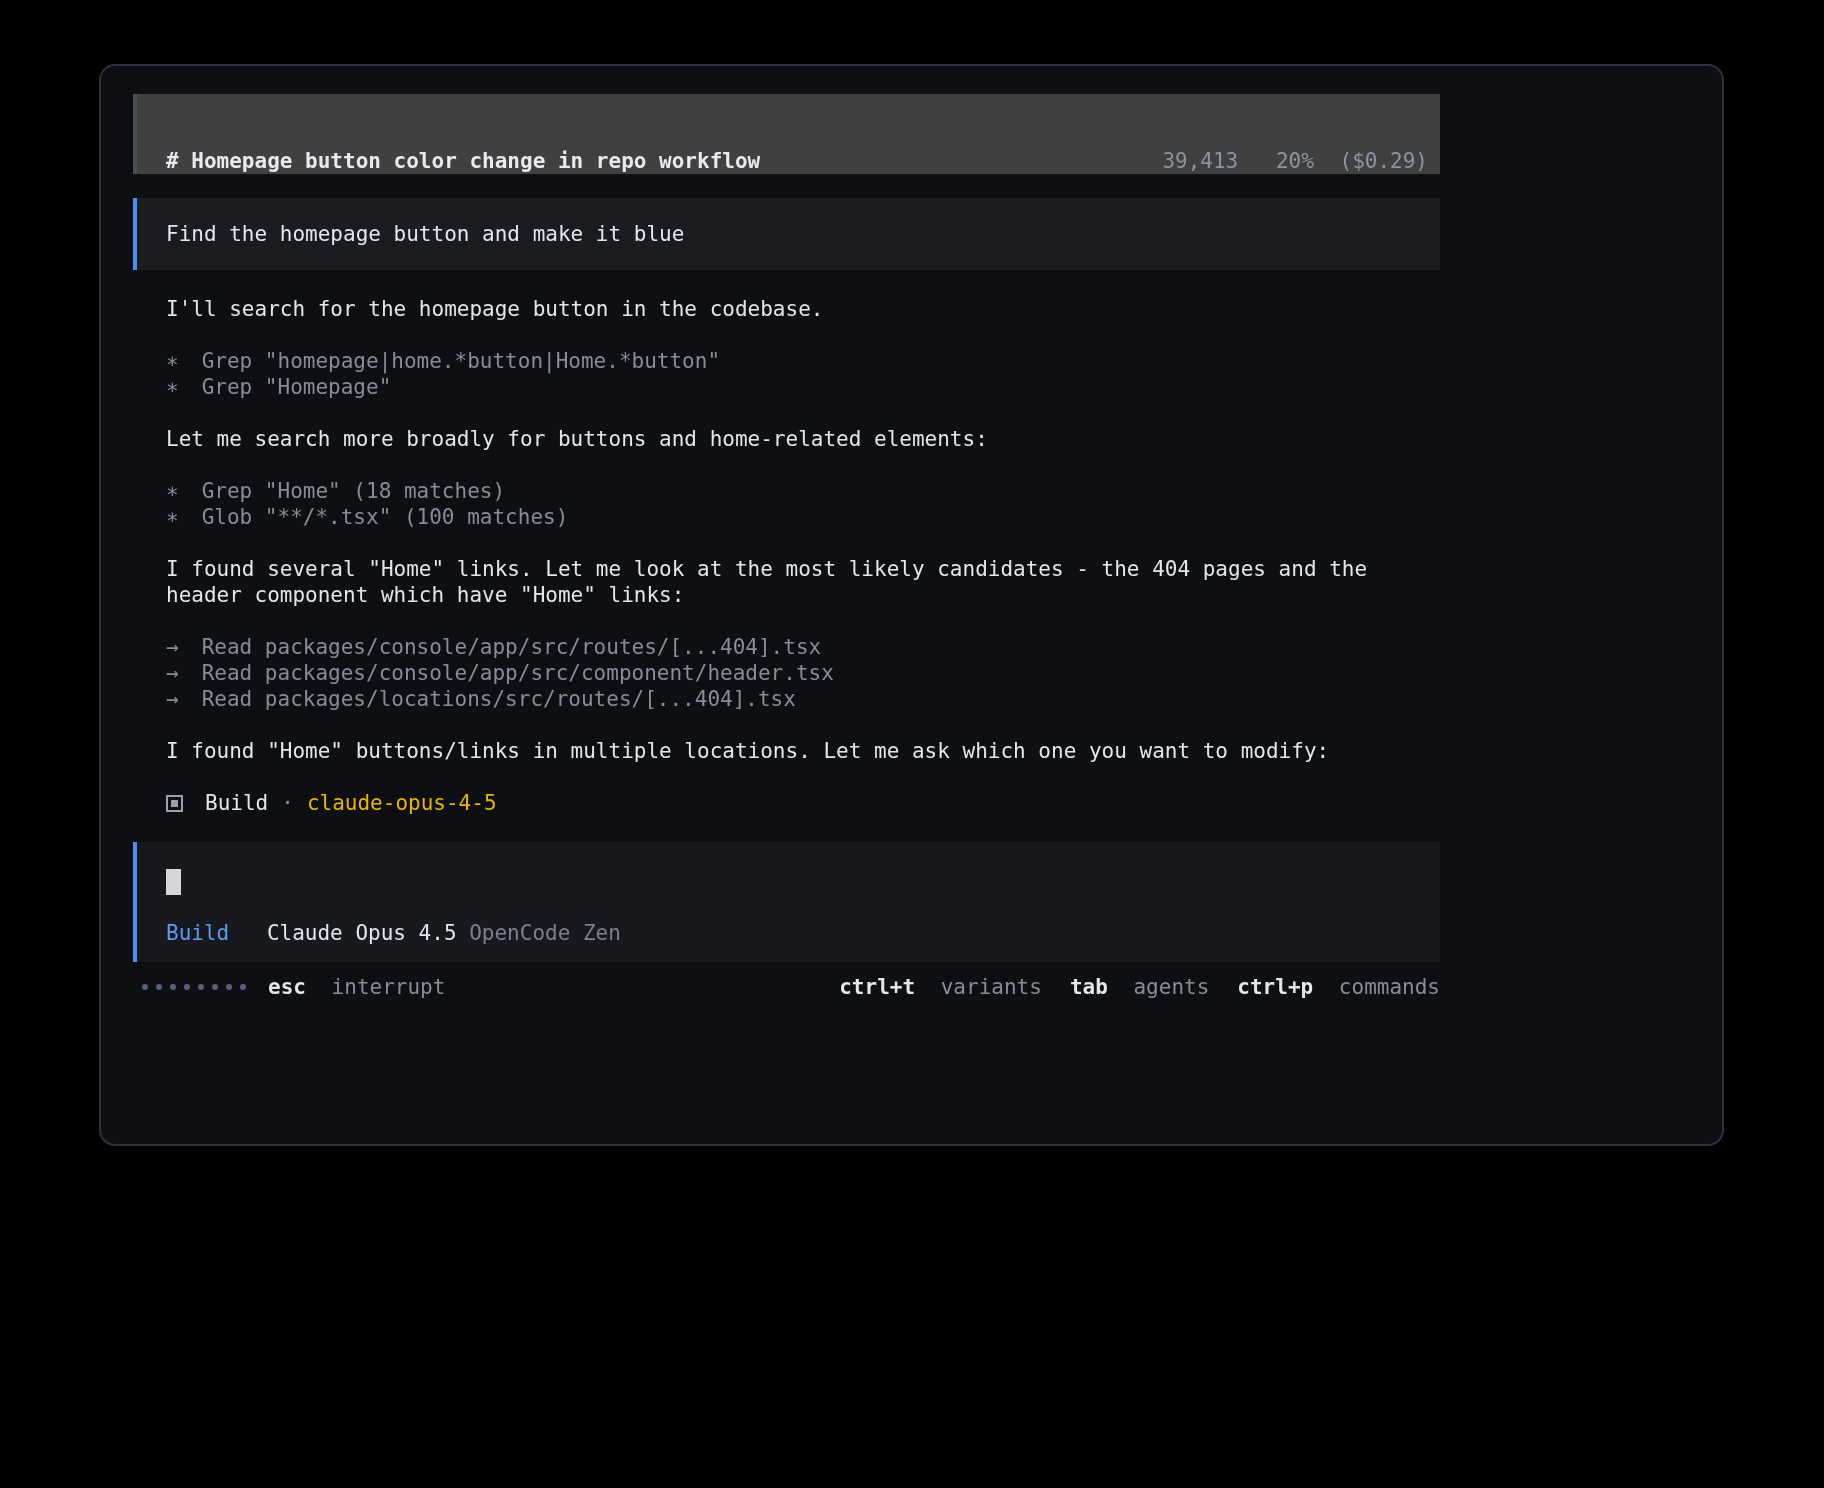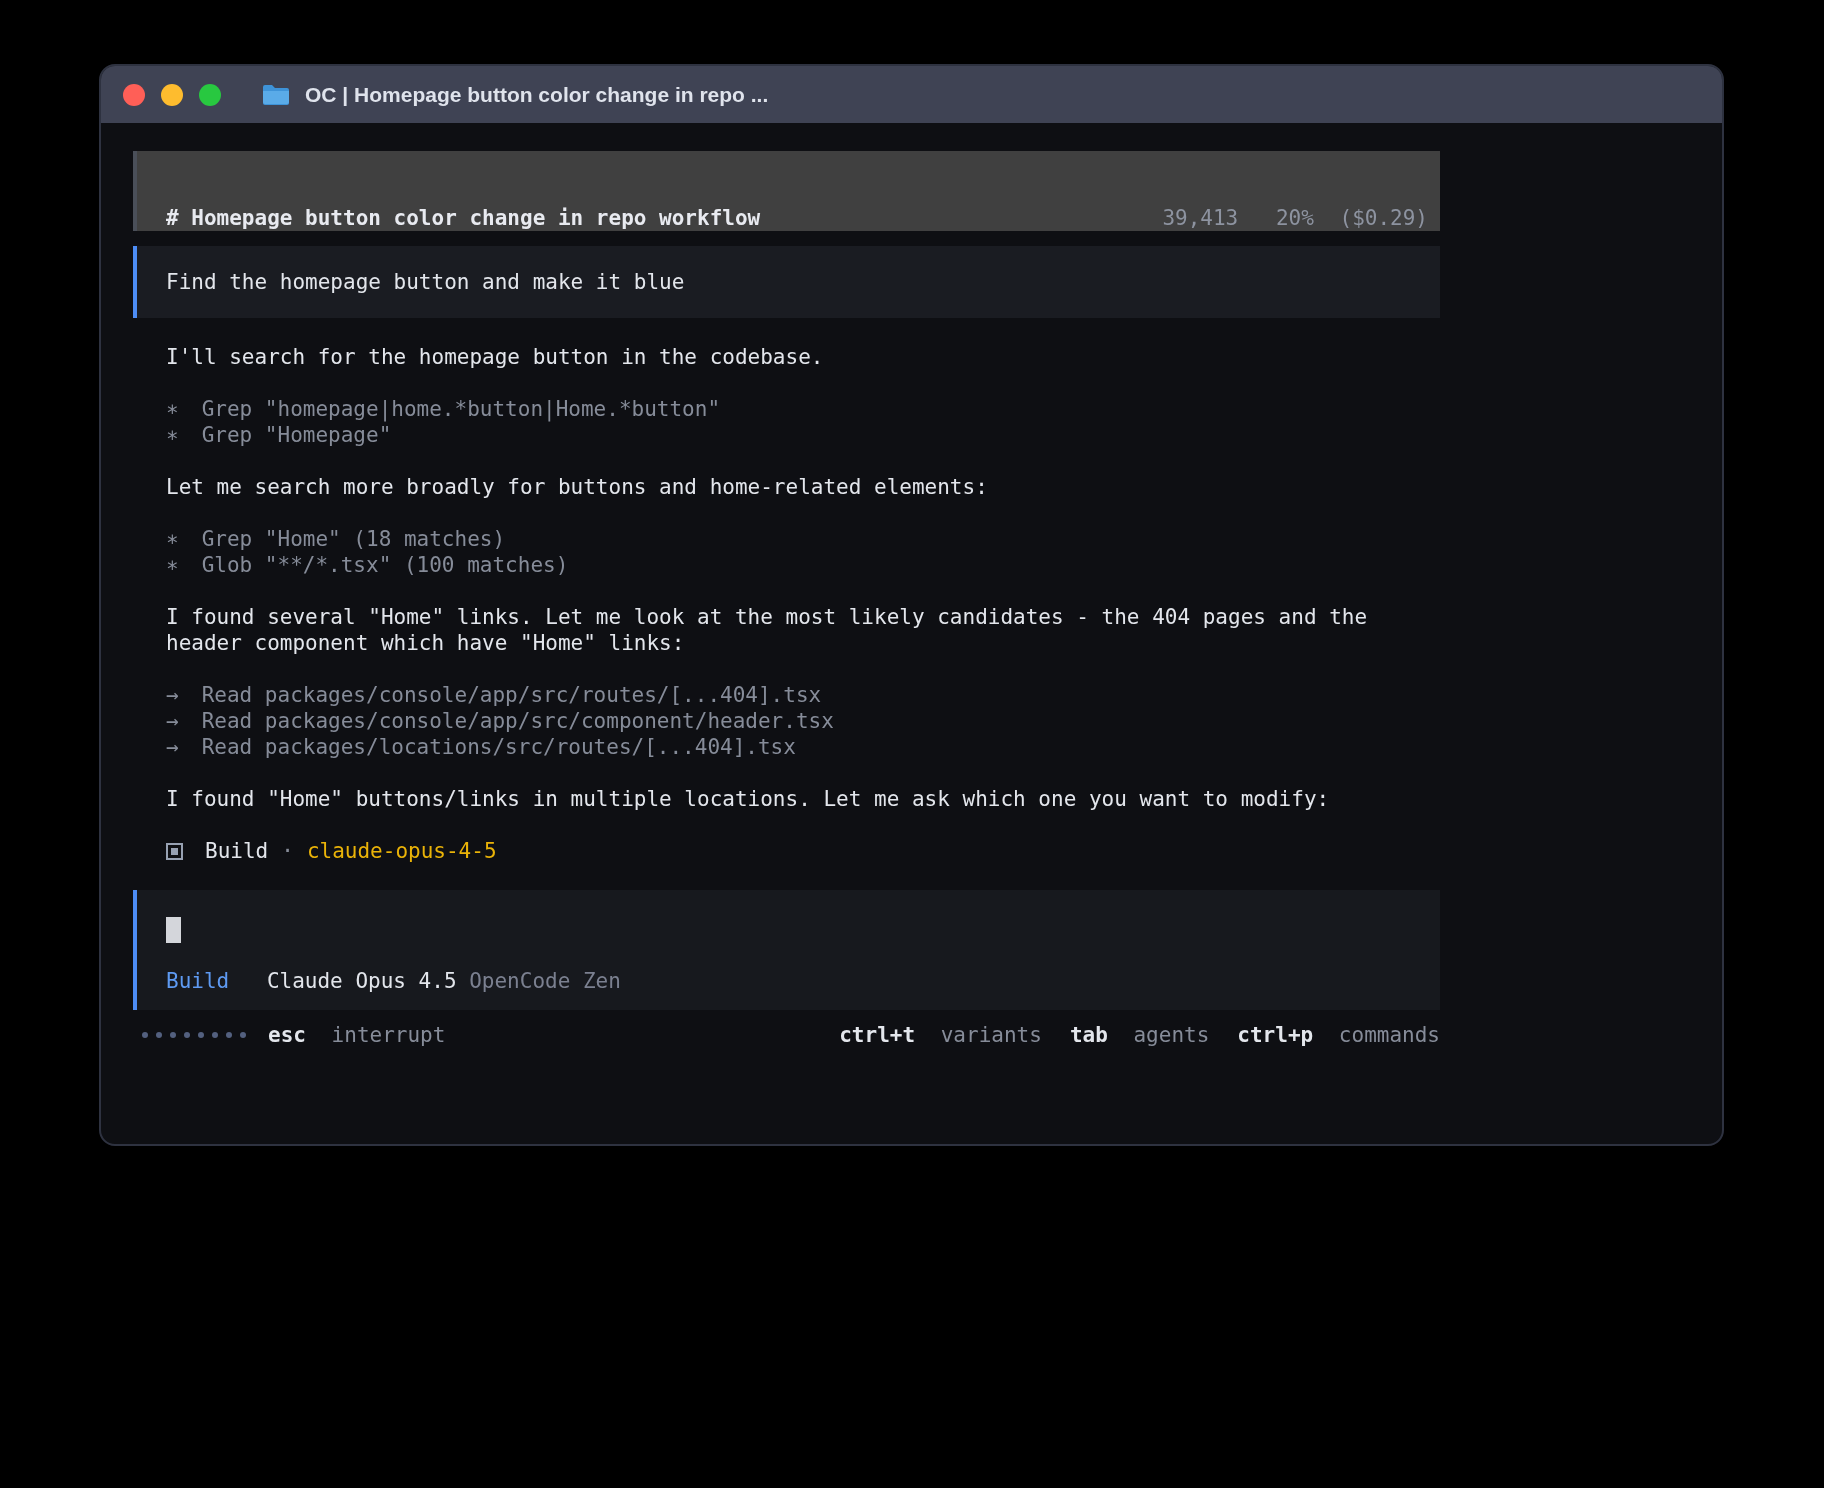--- a/index.html
+++ b/index.html
@@ -47,21 +47,21 @@
     background:#404040; border-left-color:#4a4f59;
     display:flex; align-items:flex-end; justify-content:space-between;
     padding:0 12px 0 29px;
   }
   .session-title { font-weight:700; color:#e8eaf0; }
   .session-stats { color:#8d93a0; white-space:nowrap; }
   .session-stats .gap2 { margin-left:25px; }
   .session-stats .gap1 { margin-left:13px; }
 
   .user-msg {
-    margin-top:15px; height:72px;
+    margin-top:24px; height:72px;
     background:#1a1c22; border-left-color:#4d8df6;
     display:flex; align-items:center; padding-left:29px;
     color:#e3e6ec;
   }
 
   .transcript { margin-left:65px; width:1274px; }
   .transcript p { margin:26px 0; color:#e3e6ec; }
   .tool-group { margin:26px 0; }
   .tool-line { color:#868c99; }
   .tool-line .ttext { margin-left:23px; }
@@ -101,32 +101,20 @@
   .key { font-weight:700; color:#e3e6ec; }
   .lbl { color:#868c99; margin-left:13px; }
   .footer-spacer { flex:1; }
   .shortcut { margin-left:28px; white-space:nowrap; }
 </style>
 </head>
 <body>
 
 <div class="window">
 
-  <div class="titlebar">
-    <span class="tl red"></span>
-    <span class="tl yellow"></span>
-    <span class="tl green"></span>
-    <span class="title-group">
-      <svg class="folder-svg" width="30" height="24" viewBox="0 0 30 24">
-        <path d="M2 4 a2 2 0 0 1 2-2 h7 l3 3 h12 a2 2 0 0 1 2 2 v13 a2 2 0 0 1 -2 2 h-22 a2 2 0 0 1 -2-2 z" fill="#3e93d8"></path>
-        <path d="M2 8 h26 v11 a2 2 0 0 1 -2 2 h-22 a2 2 0 0 1 -2-2 z" fill="#5aabe8"></path>
-      </svg>
-      <span class="window-title">OC | Homepage button color change in repo ...</span>
-    </span>
-  </div>
 
   <div class="content">
 
     <div class="block session-header">
       <span class="session-title"># Homepage button color change in repo workflow</span>
       <span class="session-stats">
         <span>39,413</span>
         <span class="gap2">20%</span>
         <span class="gap1">($0.29)</span>
       </span>

